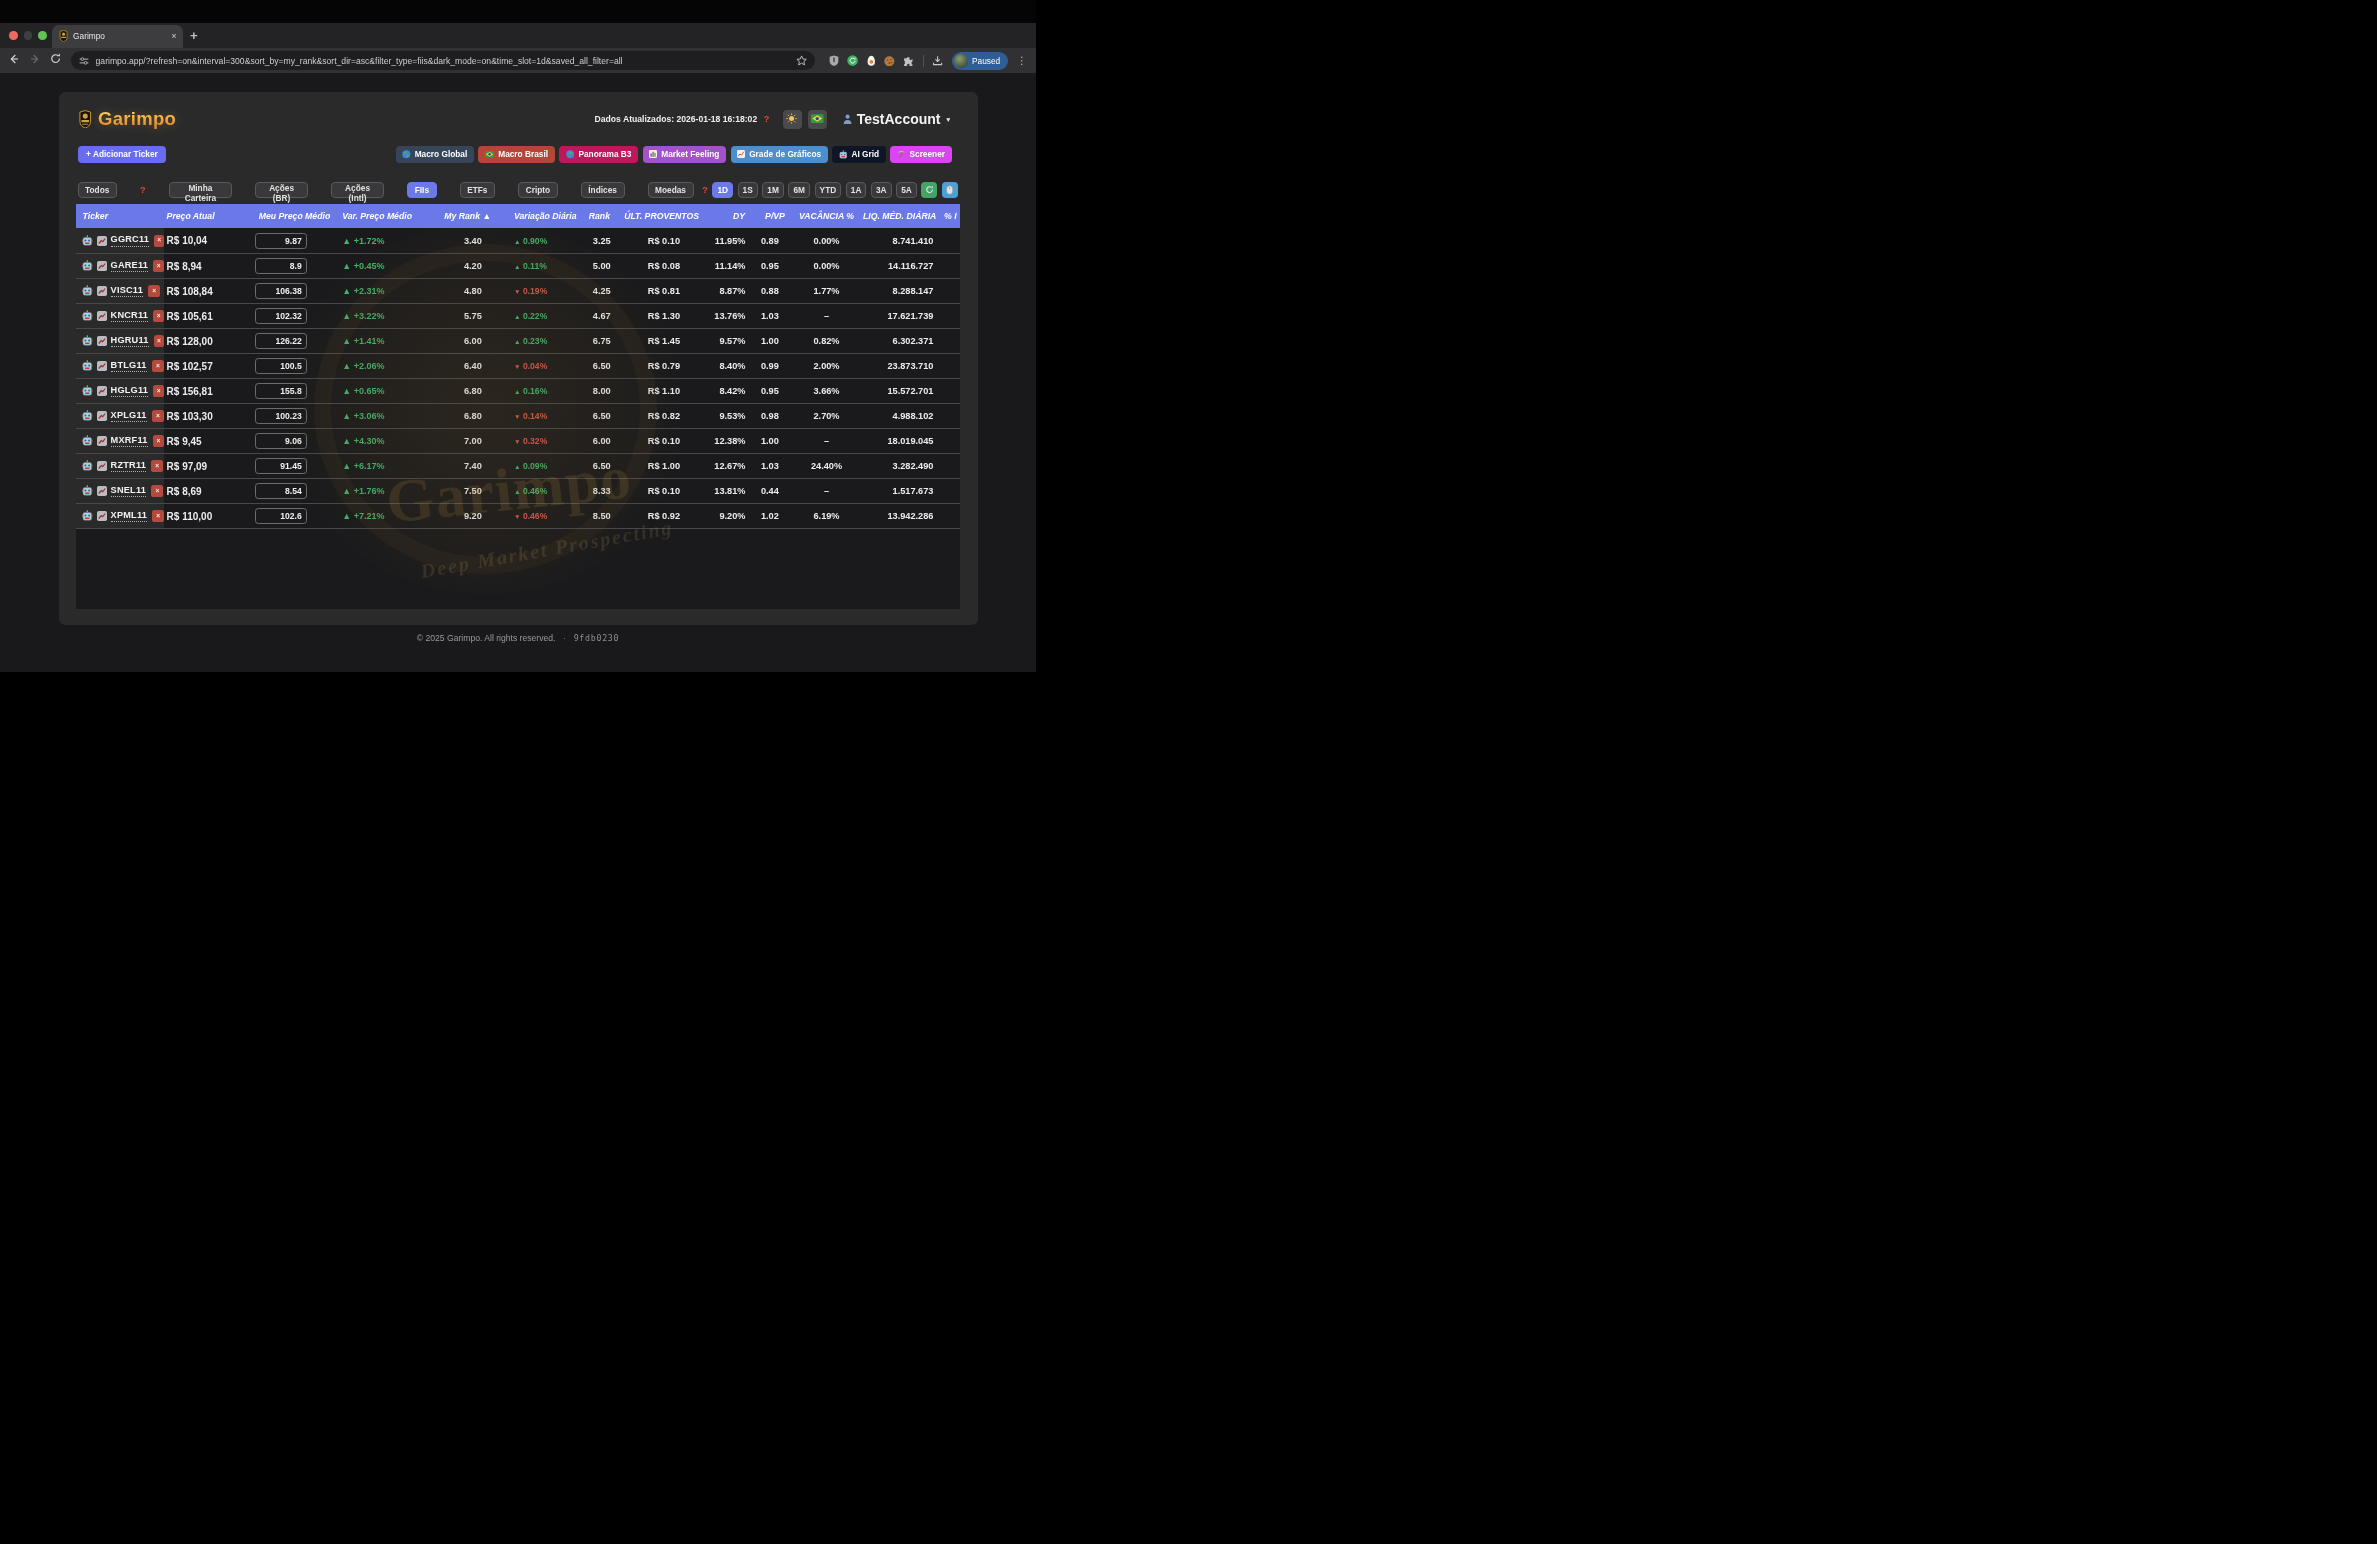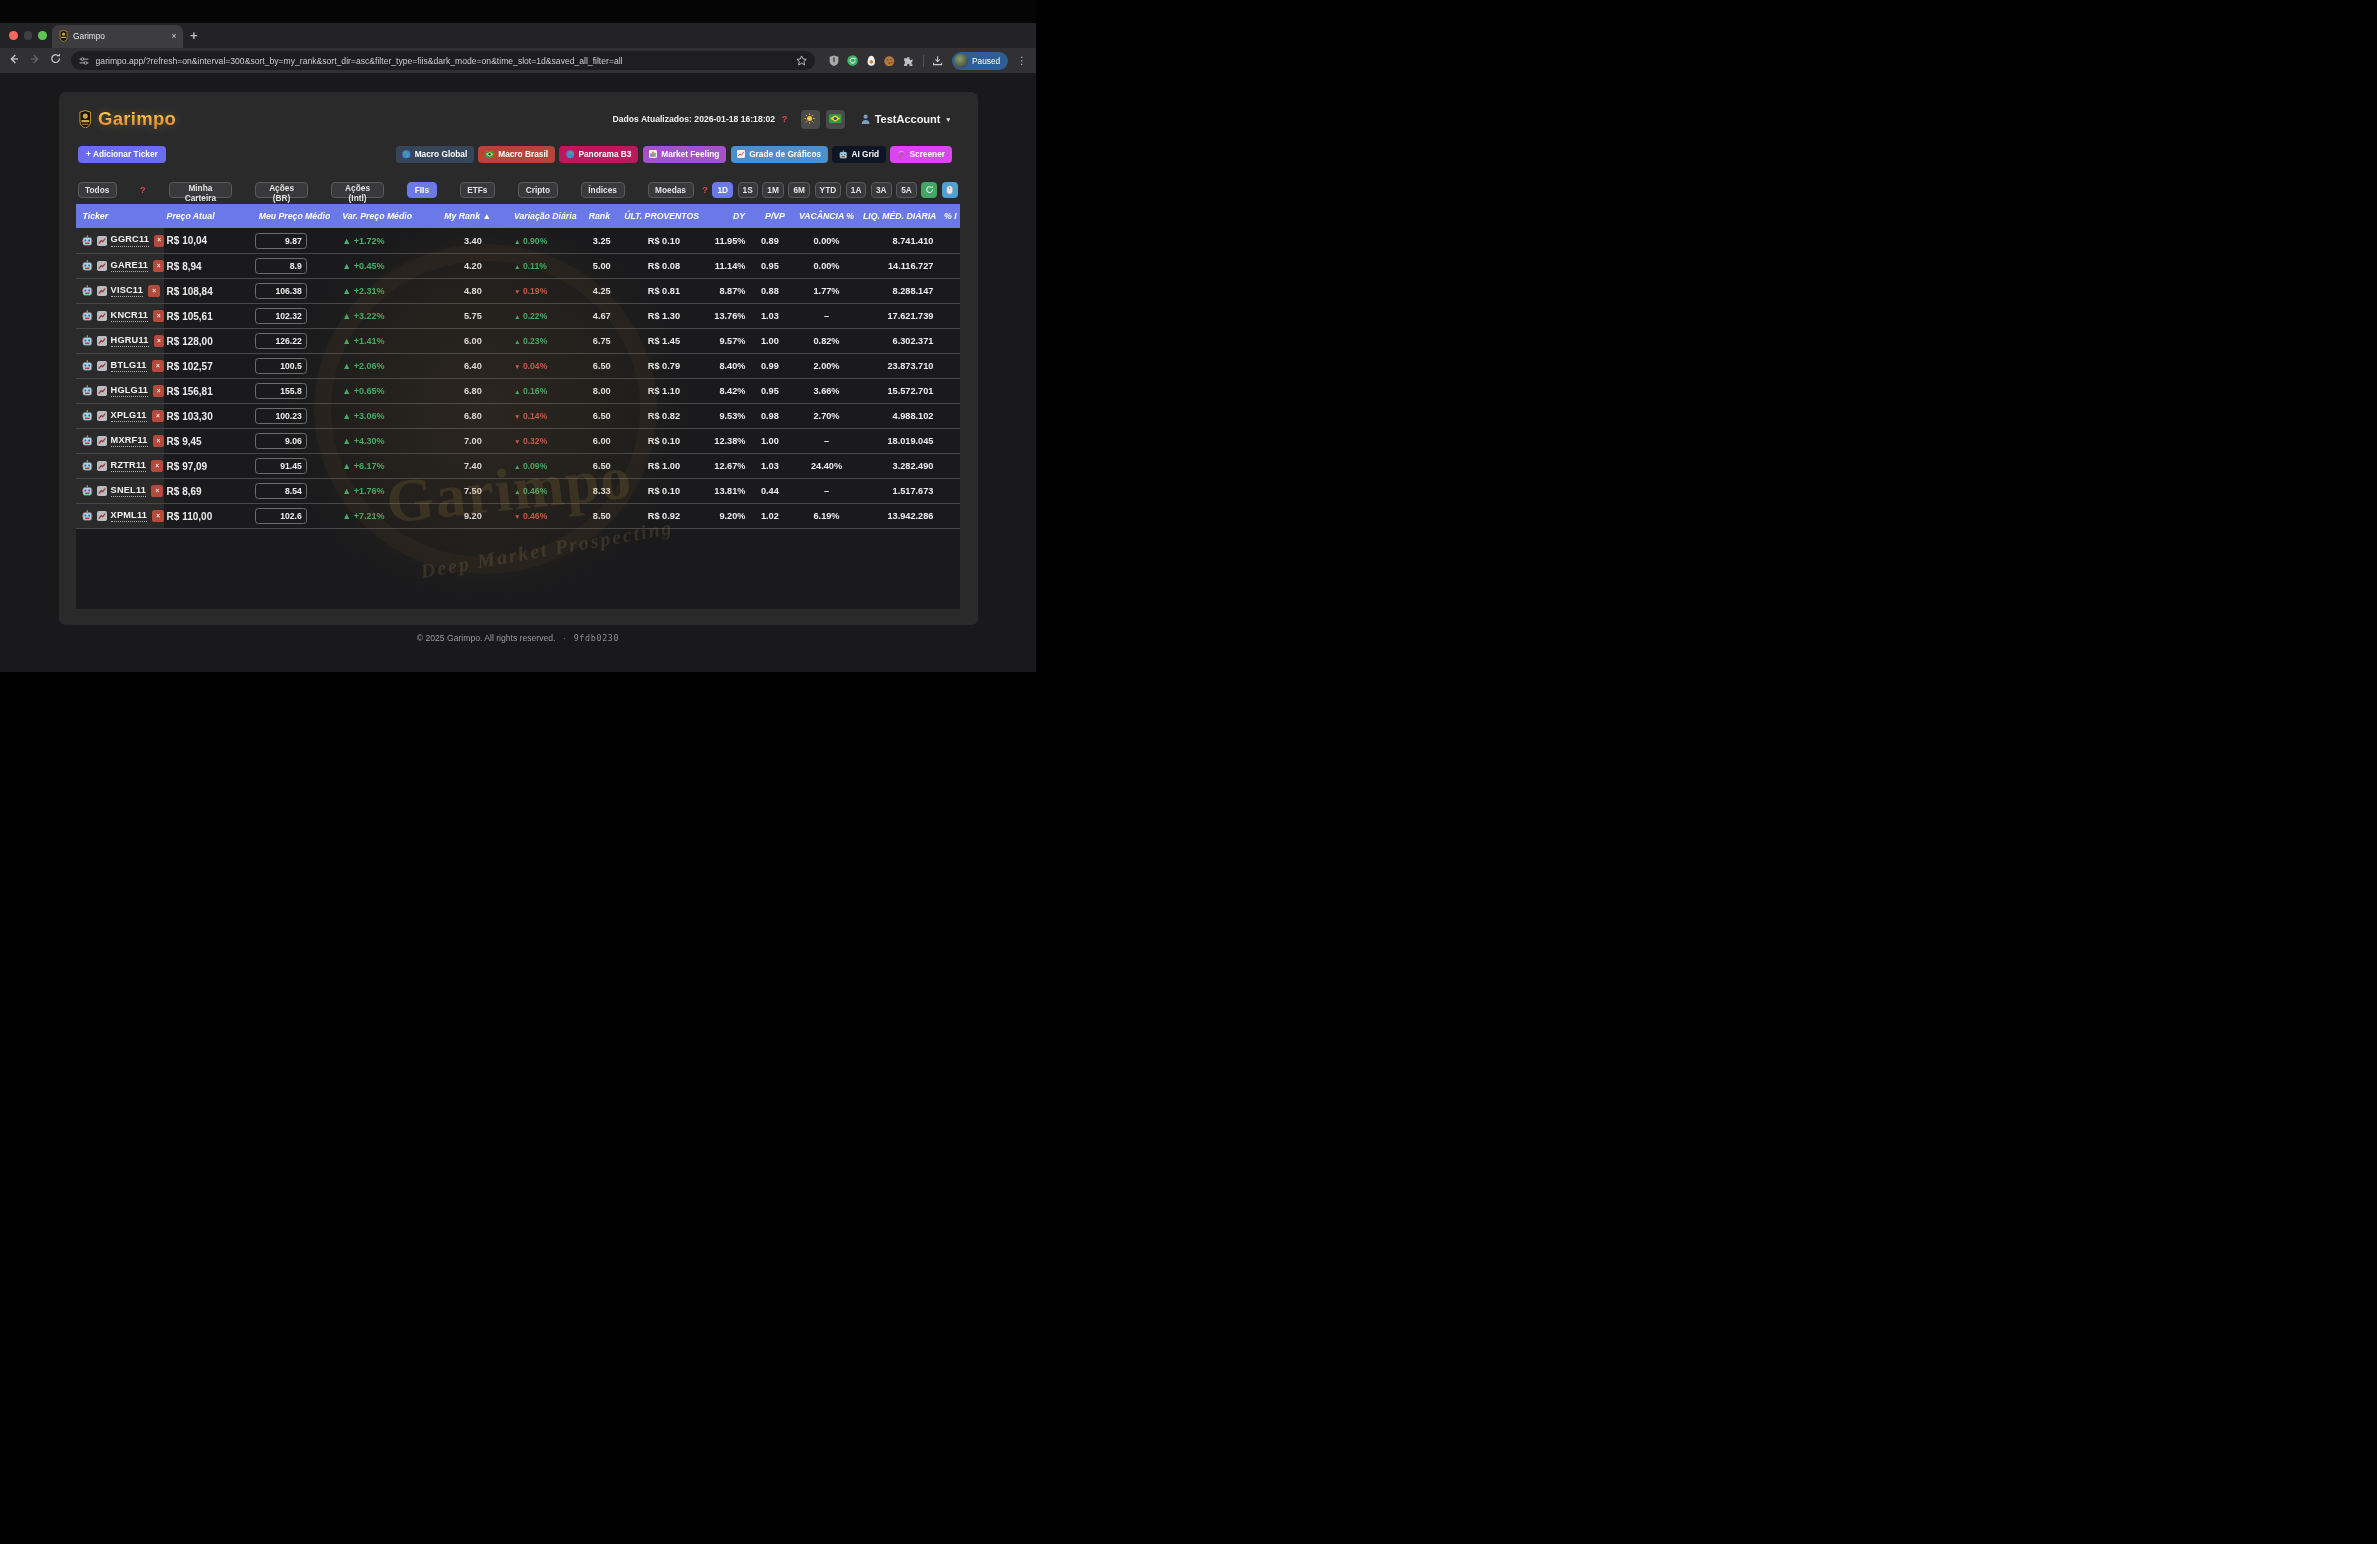--- a/index.html
+++ b/index.html
@@ -38,21 +38,21 @@
   .logo-wrap { display:flex; align-items:center; gap:6px; }
   .logo-text { font-size:18.5px; font-weight:bold; letter-spacing:0.3px;
     background:linear-gradient(180deg,#ffd95e 10%,#f0a43c 55%,#e2832e 90%);
     -webkit-background-clip:text; background-clip:text; color:transparent;
     filter:drop-shadow(0 0 4.6px rgba(240,180,60,.30)); }
   .hdr-right { margin-left:auto; display:flex; align-items:center; gap:6.6px; }
   .updated { color:#f0f0f0; font-size:8.6px; font-weight:bold; }
   .help-q { color:#e04540; font-size:9.2px; font-weight:bold; }
   .sq-btn { width:19px; height:19px; background:#4a4a4c; border-radius:4px; display:flex; align-items:center; justify-content:center; }
   .user-wrap { display:flex; align-items:center; gap:4.6px; margin-left:9.2px; }
-  .user-name { color:#f2f2f2; font-size:11px; font-weight:bold; }
+  .user-name { color:#f2f2f2; font-size:14px; font-weight:bold; }
   .caret { color:#e8e8e8; font-size:6.6px; }
 
   .action-row { position:absolute; left:18.5px; right:26.4px; top:54px; height:16.5px; display:flex; align-items:center; }
   .add-btn { height:16.5px; background:#6a6cf0; color:#fff; border:none; border-radius:4px; font-size:8.3px; font-weight:bold; padding:0 8.6px; font-family:inherit; }
   .nav-group { margin-left:auto; display:flex; gap:4.6px;justify-content:center; }
   .nav-btn { height:16.5px; border:none; border-radius:4px; color:#fff; font-size:8.3px; font-weight:bold; padding:0 6.6px; display:flex; align-items:center; gap:4px; font-family:inherit; }
 
   .filter-row { position:absolute; left:18.5px; right:20px; top:90px; height:16px; display:flex; align-items:center; gap:8.6px; }
   .tab-group { display:flex; gap:23px; align-items:center; }
   .f-btn { height:16px; background:#39393b; border:0.7px solid #59595b; border-radius:4px; color:#e3e3e3; font-size:8.3px; font-weight:bold; padding:0 6.6px; font-family:inherit; }

